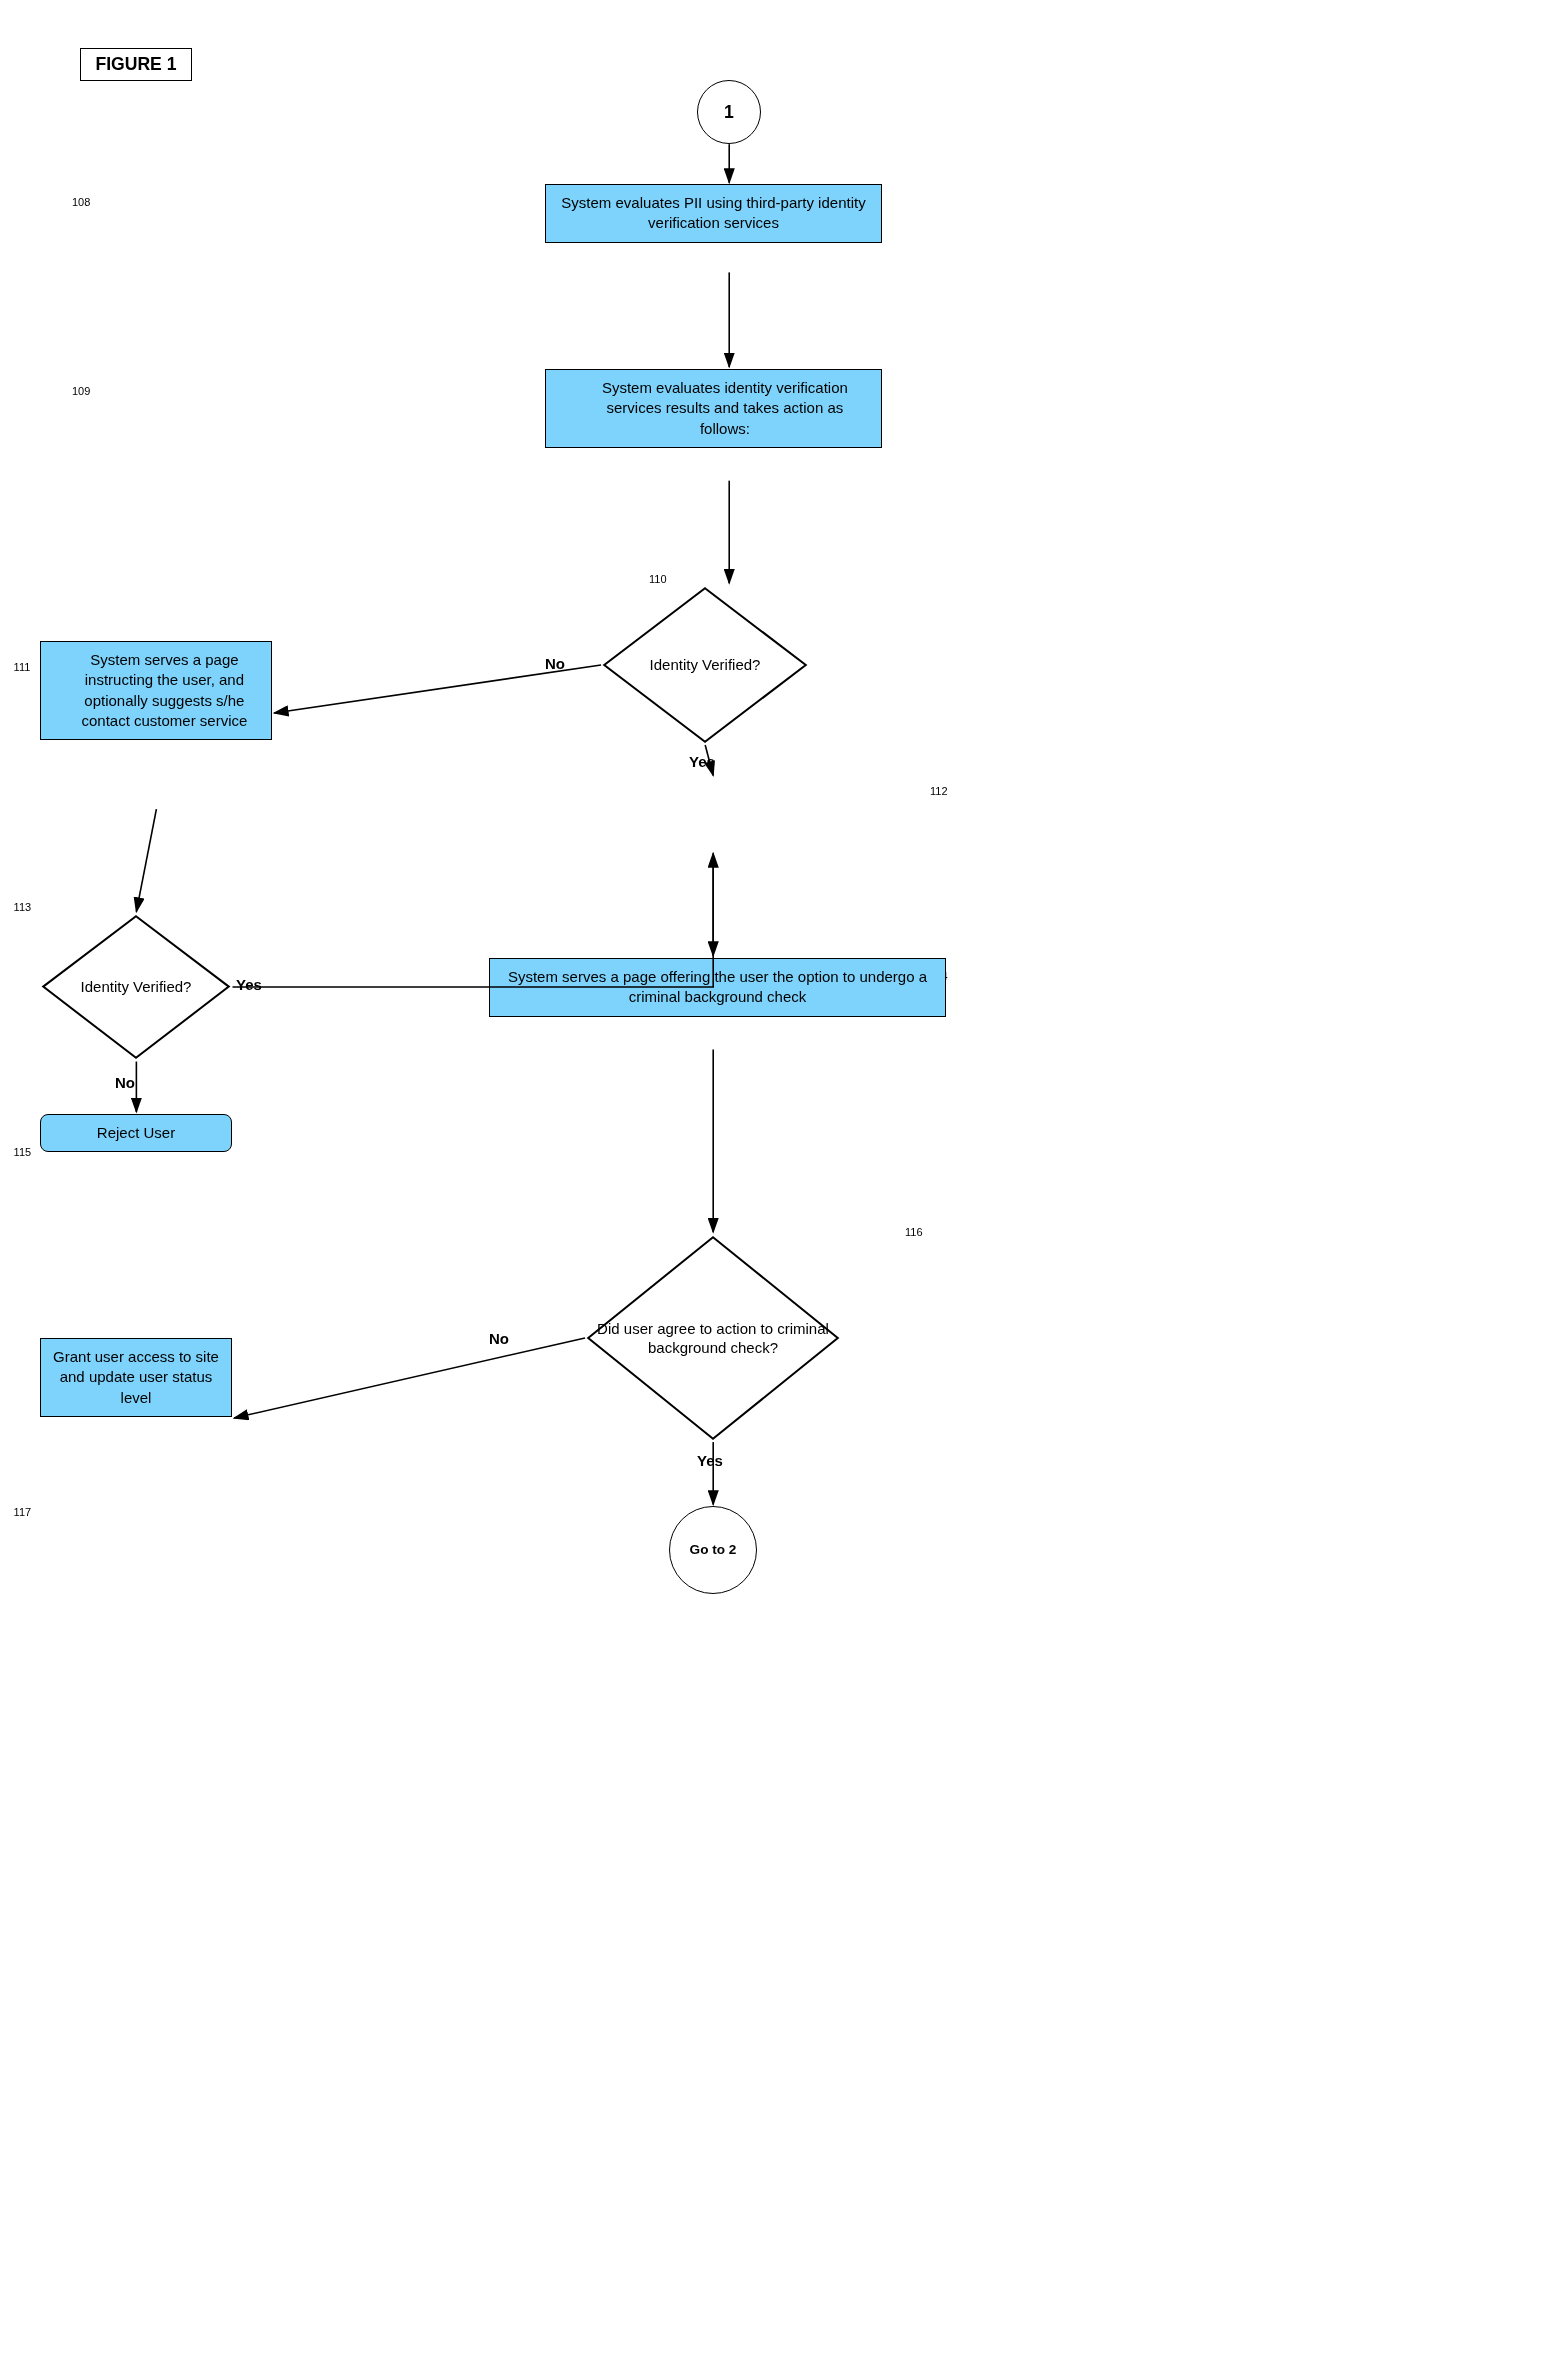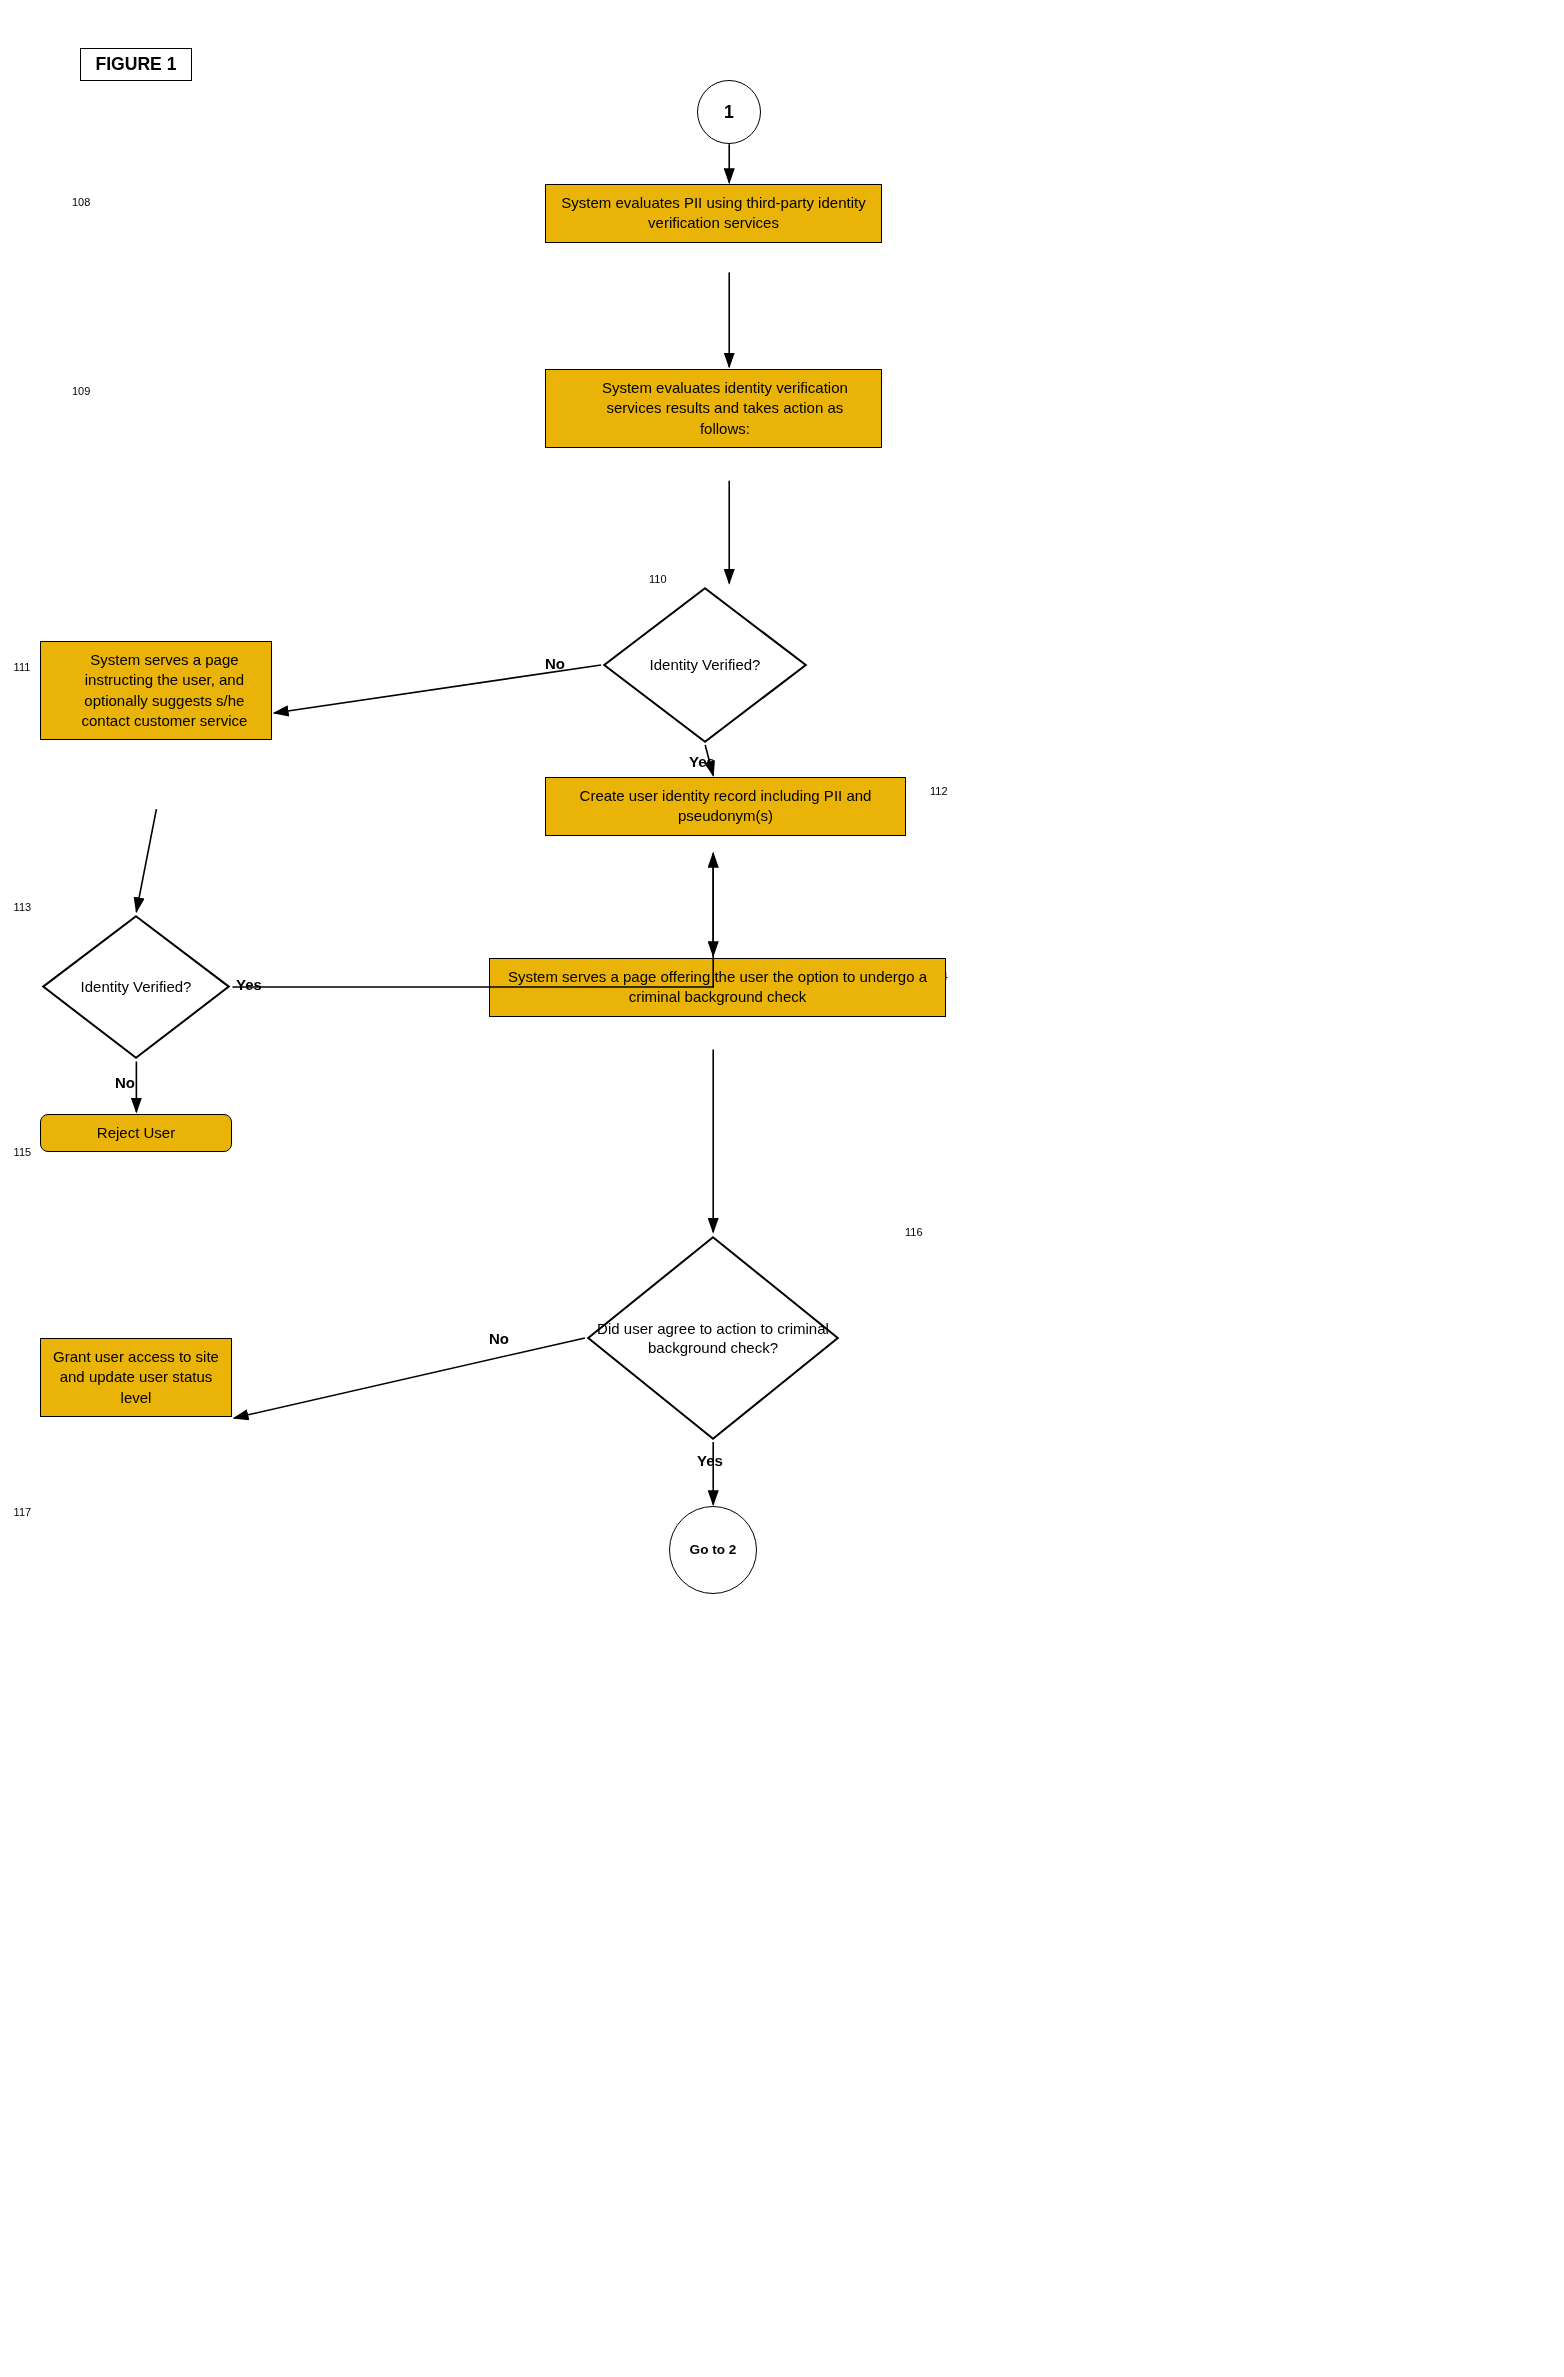--- a/index.html
+++ b/index.html
@@ -33,21 +33,21 @@
     .node {
       position: absolute;
       display: flex;
       align-items: center;
       justify-content: center;
       text-align: center;
     }
 
     .rect {
       border: 1.6px solid #000;
-      background: #eab308;
+      background: #7dd3fc;
       padding: 8px 11.2px;
       font-size: 15px;
       line-height: 1.35;
     }
 
     .circle-node {
       border: 1.6px solid #000;
       border-radius: 50%;
       background: #fff;
       font-size: 17.6px;
@@ -149,21 +149,20 @@
   <div class="side-label" style="top:976px;left:236px;">Yes</div>
 
   <div class="num-label" style="top:1146px;left:13.6px;">115</div>
   <div class="node rect" style="width:192px;top:1114px;left:40px;border-radius:8px;">Reject User</div>
 
   <div class="side-label" style="top:1074px;left:115px;">No</div>
 
   <div class="side-label" style="top:753px;left:689px;">Yes</div>
 
   <div class="num-label" style="top:785px;left:930px;">112</div>
-  <div class="node rect" style="width:361px;top:777px;left:545px;">Create user identity record including PII and pseudonym(s)</div>
 
   <div class="num-label" style="top:970px;left:930px;">114</div>
   <div class="node rect" style="width:457px;top:958px;left:489px;">System serves a page offering the user the option to undergo a criminal background check</div>
 
   <div class="num-label" style="top:1226px;left:905px;">116</div>
   <div class="diamond-wrapper" style="width:256px;height:208px;top:1234px;left:585px;">
     <div class="diamond">
       <svg viewBox="0 0 320 260" xmlns="http://www.w3.org/2000/svg">
         <polygon points="160,4 316,130 160,256 4,130" fill="white" stroke="black" stroke-width="2.5"></polygon>
       </svg>

